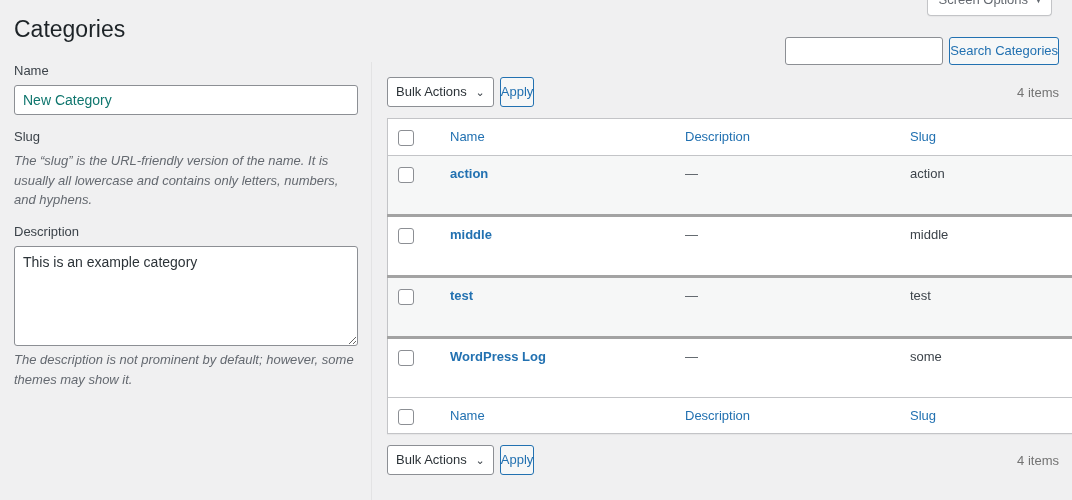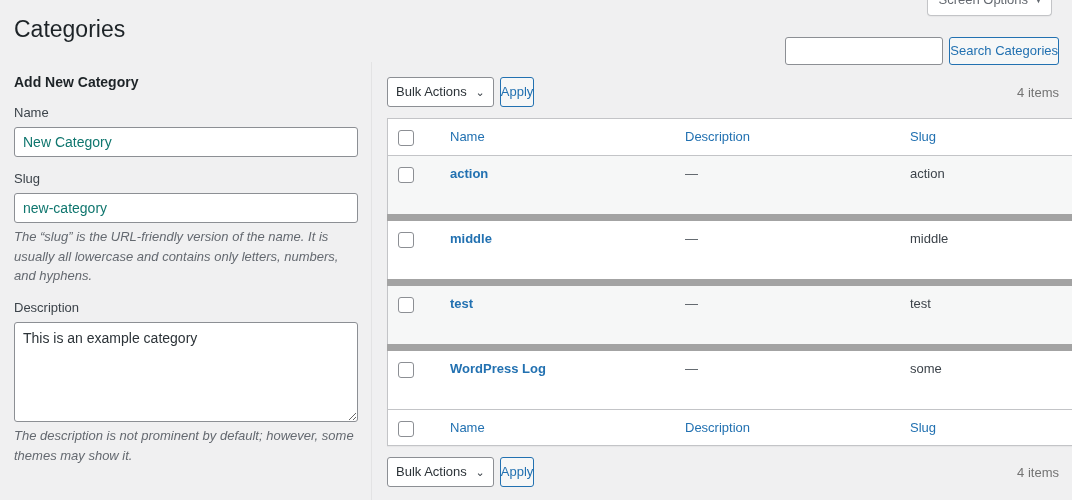--- a/index.html
+++ b/index.html
@@ -248,21 +248,21 @@
     color: #2271b1;
     border-bottom: 1px solid #c3c4c7;
     padding-top: 9px;
     padding-bottom: 9px;
   }
   tfoot th {
     border-bottom: none;
     border-top: 1px solid #c3c4c7;
   }
   tbody td {
-    border-bottom: 7px solid #a3a3a3;
+    border-bottom: 3px solid #a3a3a3;
     height: 42px;
     padding-top: 9px;
     padding-bottom: 22px;
   }
   tbody tr.alt td {
     background: #f6f7f7;
   }
   tbody tr:last-child td {
     border-bottom: none;
   }
@@ -303,30 +303,28 @@
 </div>
 
 <h1 id="page-title">Categories</h1>
 
 <div id="search-row">
   <input id="search-input" type="text" value="" style="">
   <button id="search-submit" class="btn-secondary">Search Categories</button>
 </div>
 
 <div id="form-column">
-  <h2 id="form-heading">Add New Category</h2>
 
   <div class="field-group">
     <label class="field-label">Name</label>
     <input class="text-input" type="text" value="New Category" style="">
   </div>
 
   <div class="field-group">
     <label class="field-label">Slug</label>
-    <input class="text-input" type="text" value="new-category" style="">
     <p class="help-text">The “slug” is the URL-friendly version of the name. It is usually all lowercase and contains only letters, numbers, and hyphens.</p>
   </div>
 
   <div class="field-group">
     <label class="field-label">Description</label>
     <textarea class="desc-textarea" style="">This is an example category</textarea>
     <p class="help-text">The description is not prominent by default; however, some themes may show it.</p>
   </div>
 
 </div>

